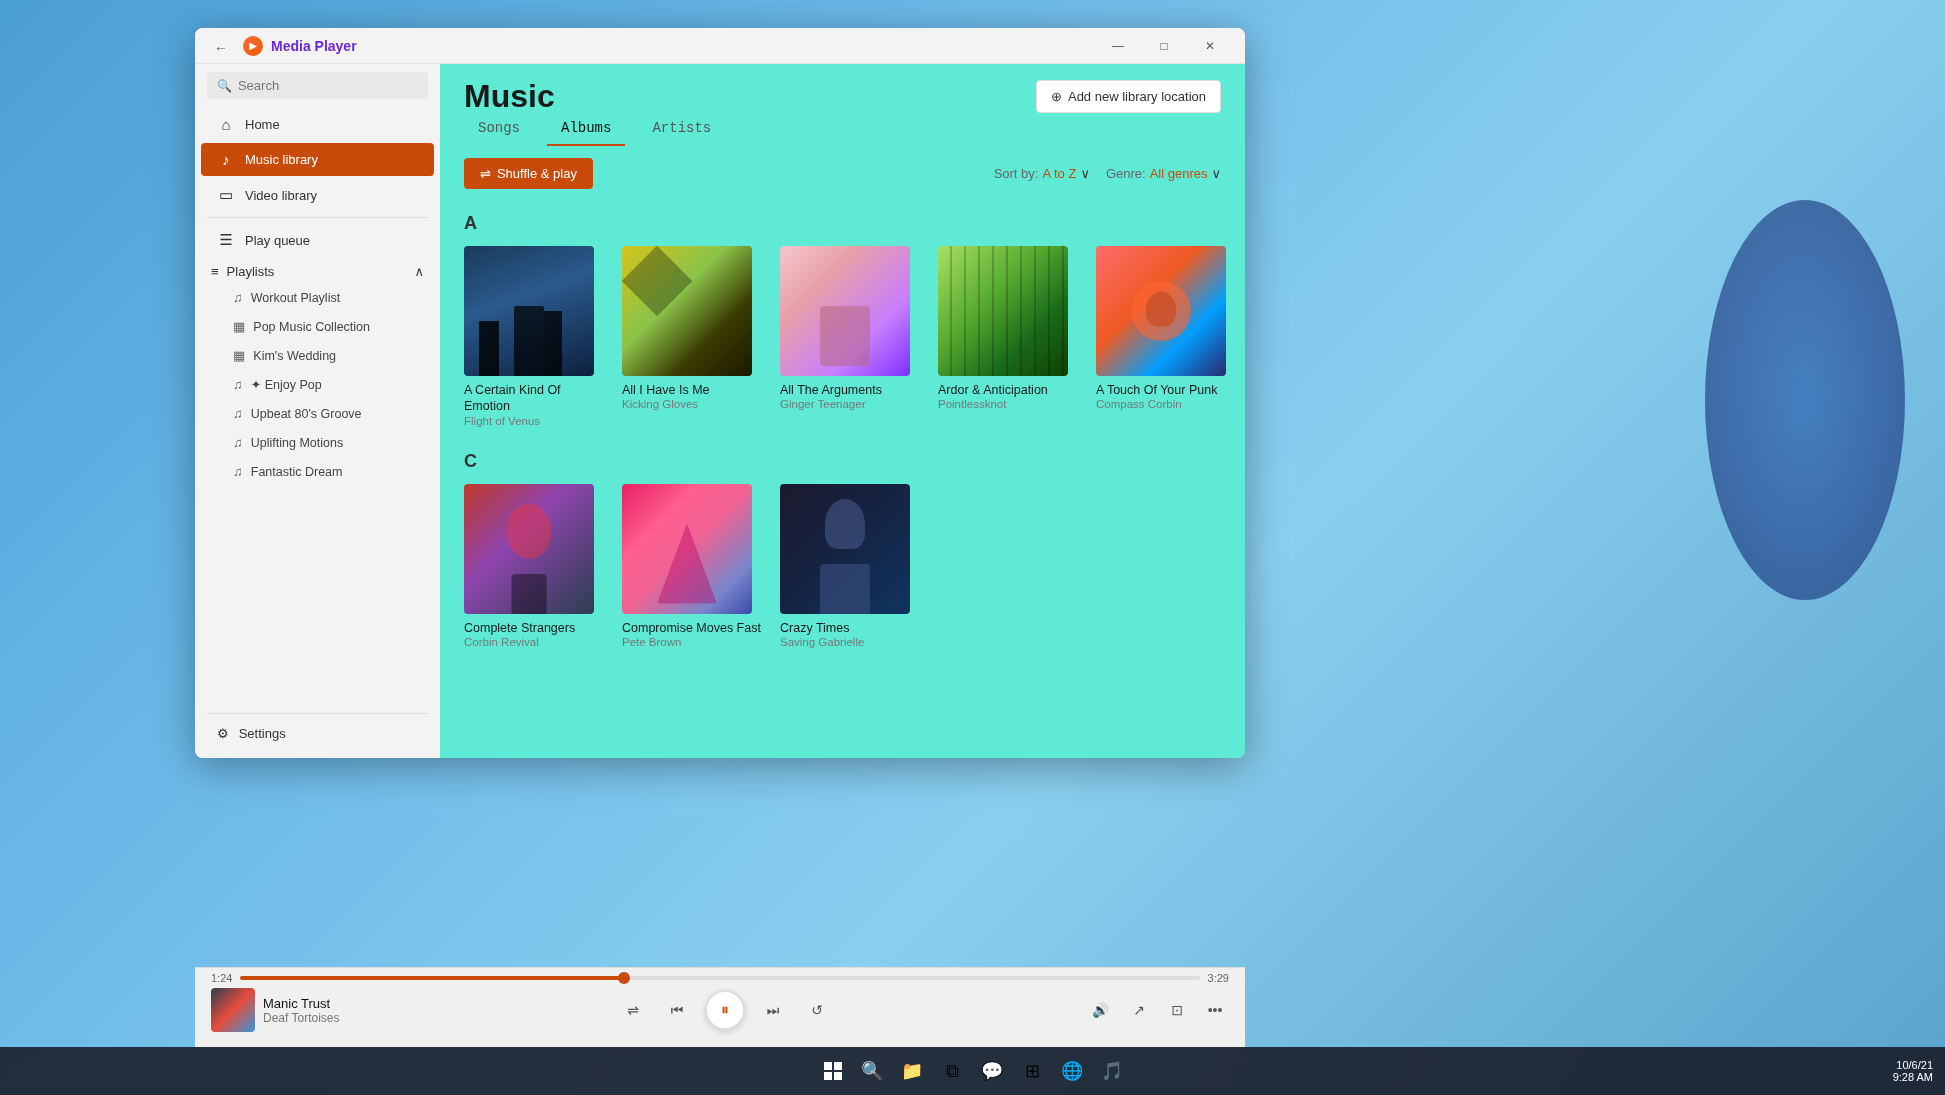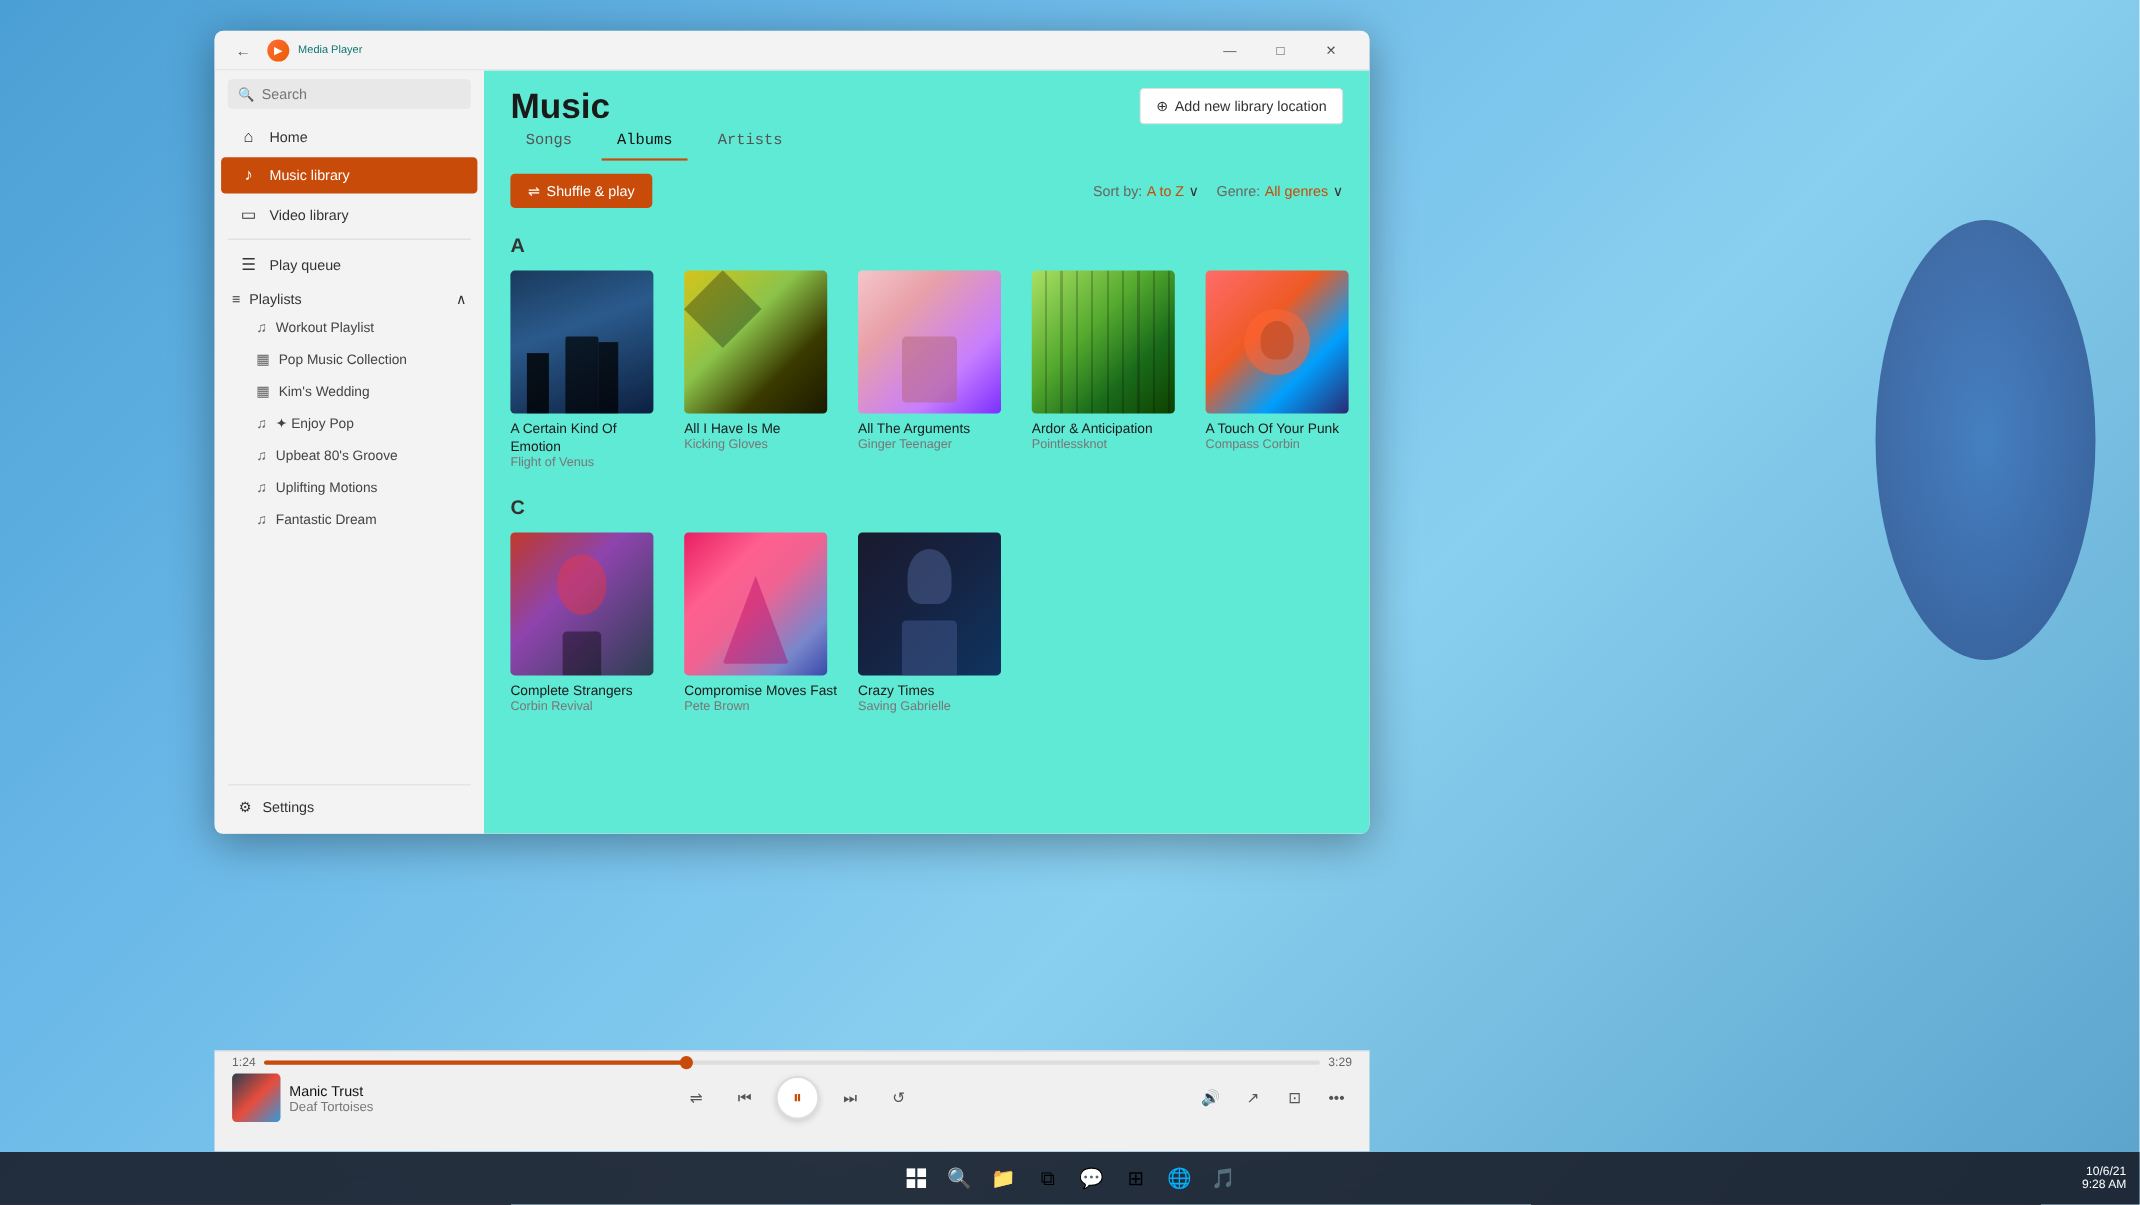--- a/index.html
+++ b/index.html
@@ -76,23 +76,23 @@
       font-size: 14px;
     }
     .title-bar-icon {
       width: 20px; height: 20px;
       background: linear-gradient(135deg, #ff6b35, #e85d04);
       border-radius: 50%;
       display: flex; align-items: center; justify-content: center;
       font-size: 10px; color: white;
     }
     .title-bar-text {
-      font-size: 10px;
-      color: #0f766e;
-      font-weight: 400;
+      font-size: 14px;
+      color: #6d28d9;
+      font-weight: 700;
       flex: 1;
     }
     .window-controls {
       display: flex; gap: 0;
     }
     .window-btn {
       width: 46px; height: 32px;
       display: flex; align-items: center; justify-content: center;
       cursor: pointer;
       font-size: 12px;
@@ -294,21 +294,21 @@
     .art-c1 { background: linear-gradient(135deg, #c0392b 0%, #8e44ad 40%, #2c3e50 100%); }
     .art-c2 { background: linear-gradient(135deg, #e91e63 0%, #ff6090 30%, #f06292 50%, #7986cb 80%, #3949ab 100%); }
     .art-c3 { background: linear-gradient(135deg, #1a1a2e 0%, #16213e 40%, #0f3460 100%); }
 
     
     .now-playing-bar {
       position: absolute;
       bottom: 48px;
       left: 195px;
       width: 1050px;
-      height: 92px;
+      height: 80px;
       background: #f0f0f0;
       border-top: 1px solid #ddd;
       display: flex;
       flex-direction: column;
     }
     .progress-row {
       display: flex; align-items: center; padding: 4px 16px 0;
       gap: 8px; font-size: 11px; color: #666;
     }
     .progress-track {

